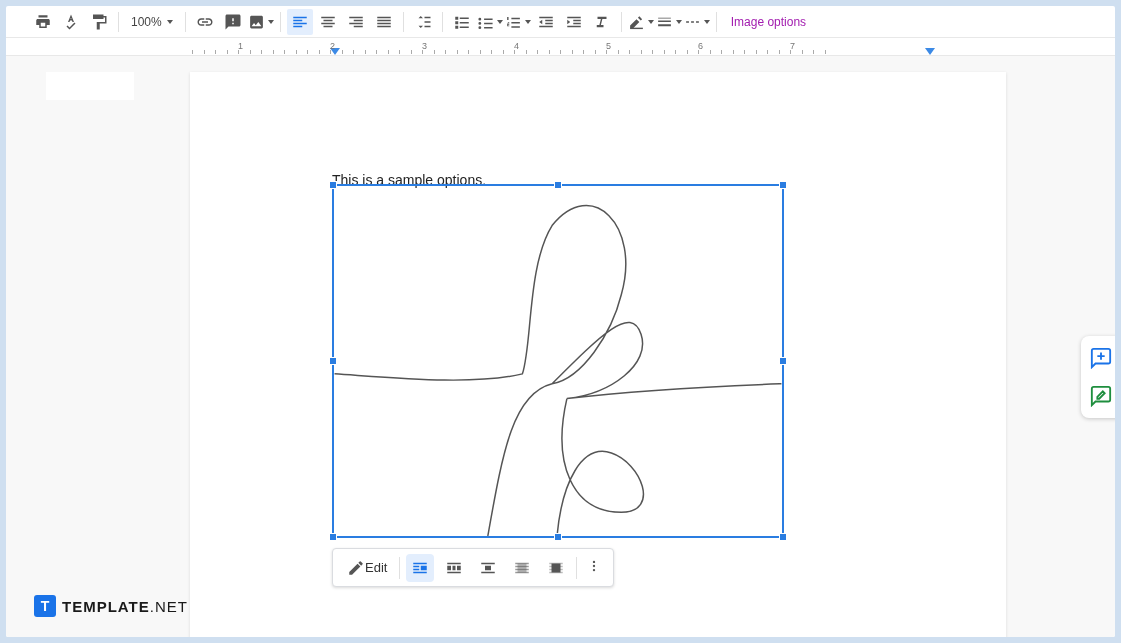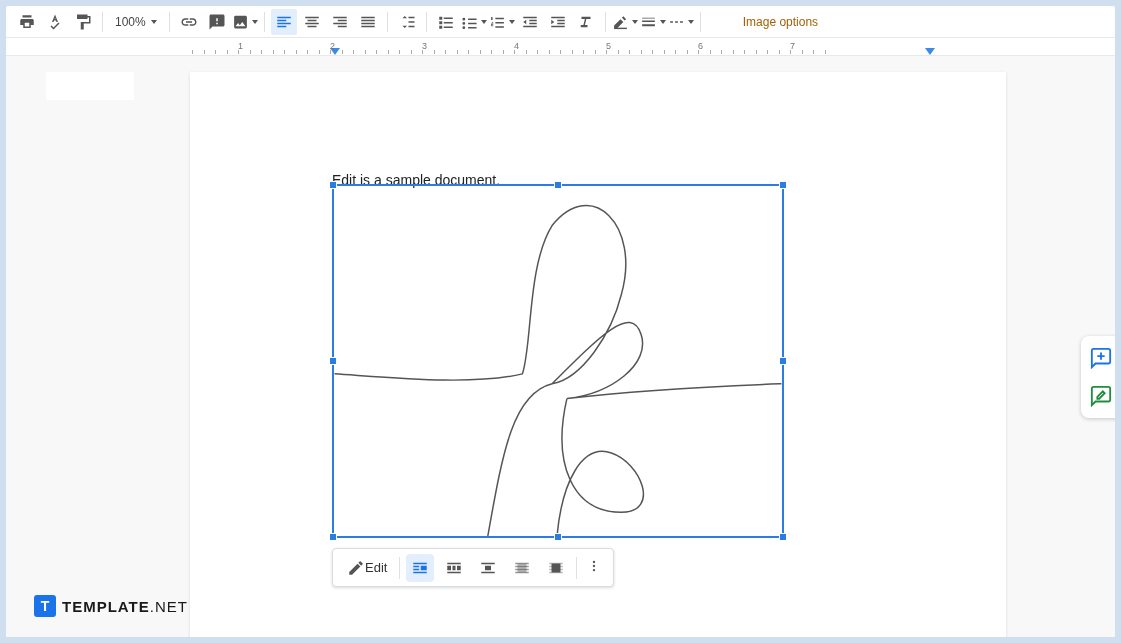--- a/index.html
+++ b/index.html
@@ -1,25 +1,25 @@
 <!DOCTYPE html>
 <html><head>
 <meta charset="utf-8">
 <style>
 * { margin: 0; padding: 0; box-sizing: border-box; }
 body { font-family: Arial, sans-serif; background: #cfdff0; width: 1121px; height: 643px; overflow: hidden; position: relative; }
 .frame { position: absolute; top: 6px; left: 6px; right: 6px; bottom: 6px; background: #fff; border-radius: 2px; overflow: hidden; }
-.toolbar { display: flex; align-items: center; height: 32px; padding: 0 8px; border-bottom: 1px solid #e8e8e8; gap: 2px; font-size: 12px; color: #444; }
+.toolbar { display: flex; align-items: center; height: 32px; padding: 0 24px; border-bottom: 1px solid #e8e8e8; gap: 2px; font-size: 12px; color: #444; }
 .tb-btn { width: 26px; height: 26px; display: flex; align-items: center; justify-content: center; border-radius: 2px; cursor: pointer; }
 .tb-btn.active { background: #e3eefd; }
 .tb-sep { width: 1px; height: 20px; background: #e0e0e0; margin: 0 4px; }
 .zoom { display: flex; align-items: center; gap: 4px; padding: 0 6px; cursor: pointer; }
 .dd { display: flex; align-items: center; gap: 2px; }
 .caret { width: 0; height: 0; border-left: 3px solid transparent; border-right: 3px solid transparent; border-top: 4px solid #555; margin-left: 1px; }
-.img-opts { padding: 0 8px; cursor: pointer; color: #a16207; margin-left: 28px; }
+.img-opts { padding: 0 8px; cursor: pointer; color: #a21caf; }
 .ruler { height: 18px; background: #fff; border-bottom: 1px solid #e8e8e8; position: relative; font-size: 9px; color: #777; }
 .ruler-bg { position: absolute; left: 184px; right: 40px; top: 0; bottom: 0; }
 .ruler-num { position: absolute; top: 3px; }
 .ruler-tick { position: absolute; top: 12px; width: 1px; height: 4px; background: #aaa; }
 .ruler-marker { position: absolute; top: 10px; width: 0; height: 0; border-left: 5px solid transparent; border-right: 5px solid transparent; border-top: 7px solid #3c8ae6; }
 .workspace { position: absolute; top: 50px; left: 0; right: 0; bottom: 0; background: #f8f8f8; overflow: hidden; }
 .page { position: absolute; left: 184px; top: 16px; width: 816px; height: 1000px; background: #fff; box-shadow: 0 1px 3px rgba(0,0,0,0.12); }
 .outline-thumb { position: absolute; left: 40px; top: 16px; width: 88px; height: 28px; background: #fff; }
 .doc-text { position: absolute; left: 142px; top: 100px; font-size: 14px; color: #222; }
 .sel-box { position: absolute; left: 142px; top: 112px; width: 452px; height: 354px; border: 2px solid #2a7de1; }
@@ -234,21 +234,21 @@
         <div class="ruler-tick" style="left: 600px;"></div>
         <div class="ruler-tick" style="left: 611.5px;"></div>
         <div class="ruler-tick" style="left: 623px;"></div>
         <div class="ruler-tick" style="left: 634.5px;"></div>
       </div>
   </div>
 
   <div class="workspace">
     <div class="outline-thumb"></div>
     <div class="page">
-      <div class="doc-text">Edit is a sample document.</div>
+      <div class="doc-text">This is a sample options.</div>
       <div class="sel-box">
         <svg class="drawing" viewBox="0 0 452 354">
           <path d="M 0 190 C 60 194, 140 202, 190 190 C 200 160, 195 80, 220 40 C 260 -10, 310 40, 290 110 C 280 150, 250 195, 220 200 C 180 210, 170 270, 155 354 M 220 200 C 270 150, 300 120, 310 150 C 320 180, 280 210, 235 215 M 235 215 C 220 280, 240 330, 290 330 C 330 330, 310 280, 280 270 C 250 260, 230 300, 225 354 M 235 215 C 320 205, 400 202, 452 200" stroke="#555" stroke-width="1.5" fill="none"></path>
         </svg>
         <div class="handle h-tl"></div>
         <div class="handle h-tm"></div>
         <div class="handle h-tr"></div>
         <div class="handle h-ml"></div>
         <div class="handle h-mr"></div>
         <div class="handle h-bl"></div>

